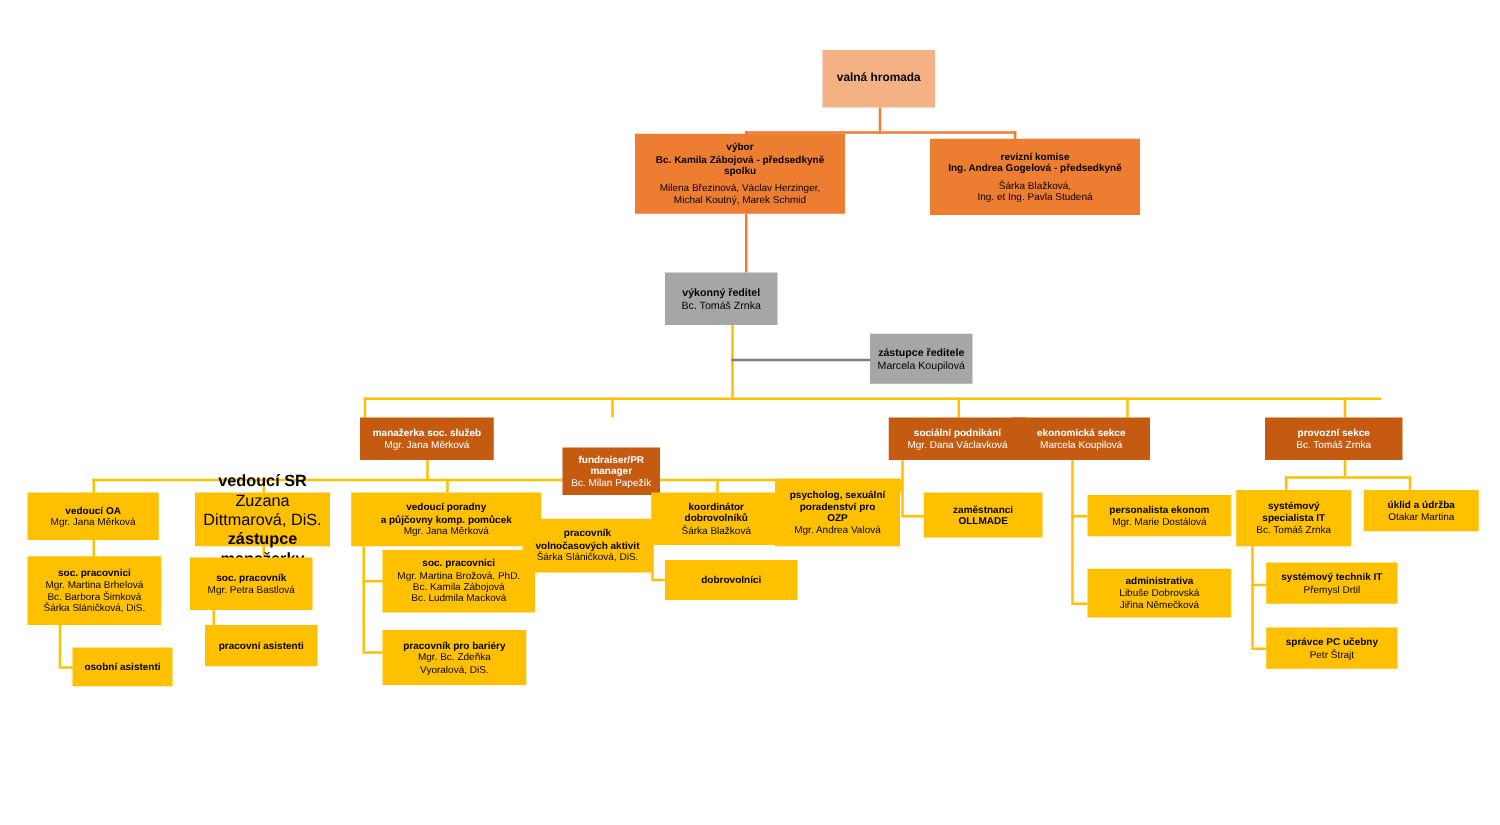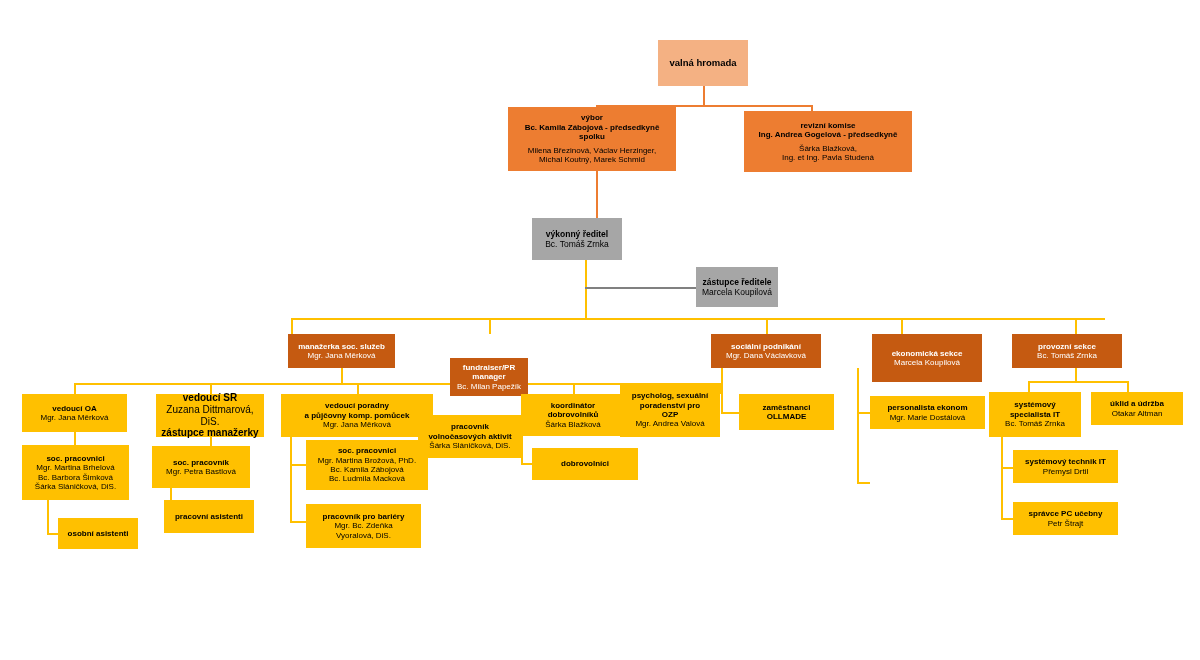--- a/index.html
+++ b/index.html
@@ -163,36 +163,36 @@
     <div class="ttl">fundraiser/PR
 manager</div>
     <div class="sub">Bc. Milan Papežík</div>
   </div>
 
   <div class="node c-darkorange" style="left:711px; top:334px; width:110px; height:34px; font-size:8px;">
     <div class="ttl">sociální podnikání</div>
     <div class="sub">Mgr. Dana Václavková</div>
   </div>
 
-  <div class="node c-darkorange" style="left:872px; top:334px; width:110px; height:48px; font-size:8px;">
+  <div class="node c-darkorange" style="left:810px; top:334px; width:110px; height:34px; font-size:8px;">
     <div class="ttl">ekonomická sekce</div>
     <div class="sub">Marcela Koupilová</div>
   </div>
 
   <div class="node c-darkorange" style="left:1012px; top:334px; width:110px; height:34px; font-size:8px;">
     <div class="ttl">provozní sekce</div>
     <div class="sub">Bc. Tomáš Zrnka</div>
   </div>
 
   <div class="node c-yellow" style="left:22px; top:394px; width:105px; height:38px; font-size:8px;">
     <div class="ttl">vedoucí OA</div>
     <div class="sub">Mgr. Jana Měrková</div>
   </div>
 
-  <div class="node c-yellow" style="left:156px; top:394px; width:108px; height:43px; font-size:10px;">
+  <div class="node c-yellow" style="left:156px; top:394px; width:108px; height:43px; font-size:13px;">
     <div class="ttl">vedoucí SR</div>
     <div class="sub">Zuzana Dittmarová, DiS.</div>
     <div class="ttl2">zástupce manažerky</div>
   </div>
 
   <div class="node c-yellow" style="left:281px; top:394px; width:152px; height:43px; font-size:8px;">
     <div class="ttl">vedoucí poradny
 a půjčovny komp. pomůcek</div>
     <div class="sub">Mgr. Jana Měrková</div>
   </div>
@@ -219,30 +219,35 @@
   <div class="node c-yellow" style="left:739px; top:394px; width:95px; height:36px; font-size:8px;">
     <div class="ttl">zaměstnanci
 OLLMADE</div>
   </div>
 
   <div class="node c-yellow" style="left:870px; top:396px; width:115px; height:33px; font-size:8px;">
     <div class="ttl">personalista ekonom</div>
     <div class="sub">Mgr. Marie Dostálová</div>
   </div>
 
+  <div class="node c-yellow" style="left:870px; top:455px; width:115px; height:39px; font-size:8px;">
+    <div class="ttl">administrativa</div>
+    <div class="sub">Libuše Dobrovská
+Jiřina Němečková</div>
+  </div>
 
   <div class="node c-yellow" style="left:989px; top:392px; width:92px; height:45px; font-size:8px;">
     <div class="ttl">systémový
 specialista IT</div>
     <div class="sub">Bc. Tomáš Zrnka</div>
   </div>
 
   <div class="node c-yellow" style="left:1091px; top:392px; width:92px; height:33px; font-size:8px;">
     <div class="ttl">úklid a údržba</div>
-    <div class="sub">Otakar Altman</div>
+    <div class="sub">Otakar Martina</div>
   </div>
 
   <div class="node c-yellow" style="left:1013px; top:450px; width:105px; height:33px; font-size:8px;">
     <div class="ttl">systémový technik IT</div>
     <div class="sub">Přemysl Drtil</div>
   </div>
 
   <div class="node c-yellow" style="left:1013px; top:502px; width:105px; height:33px; font-size:8px;">
     <div class="ttl">správce PC učebny</div>
     <div class="sub">Petr Štrajt</div>

